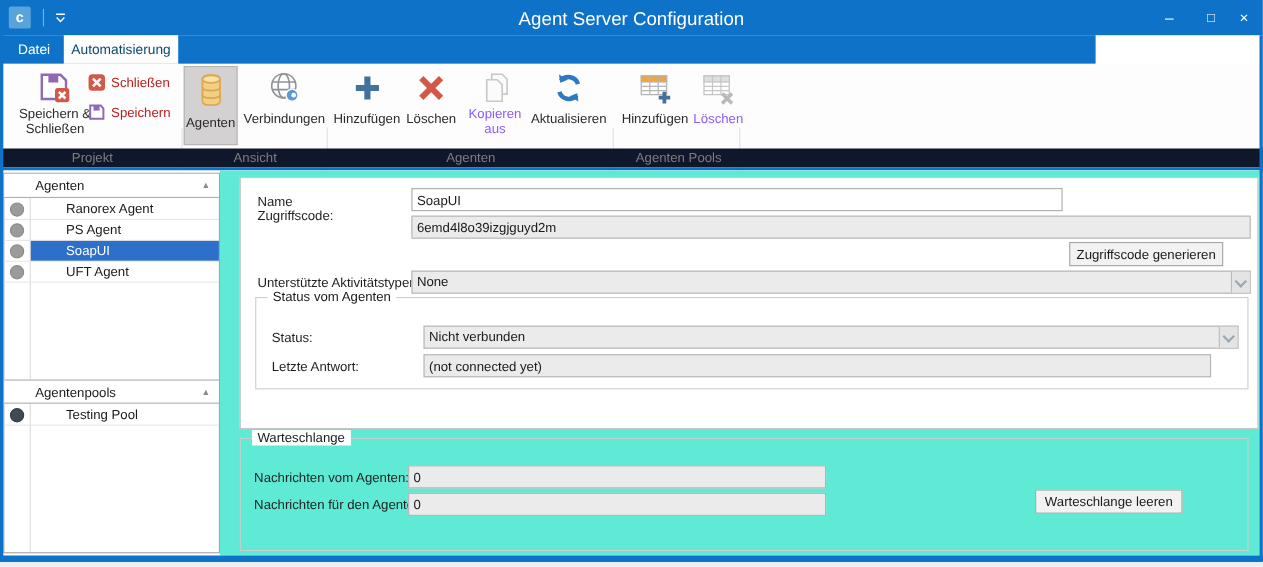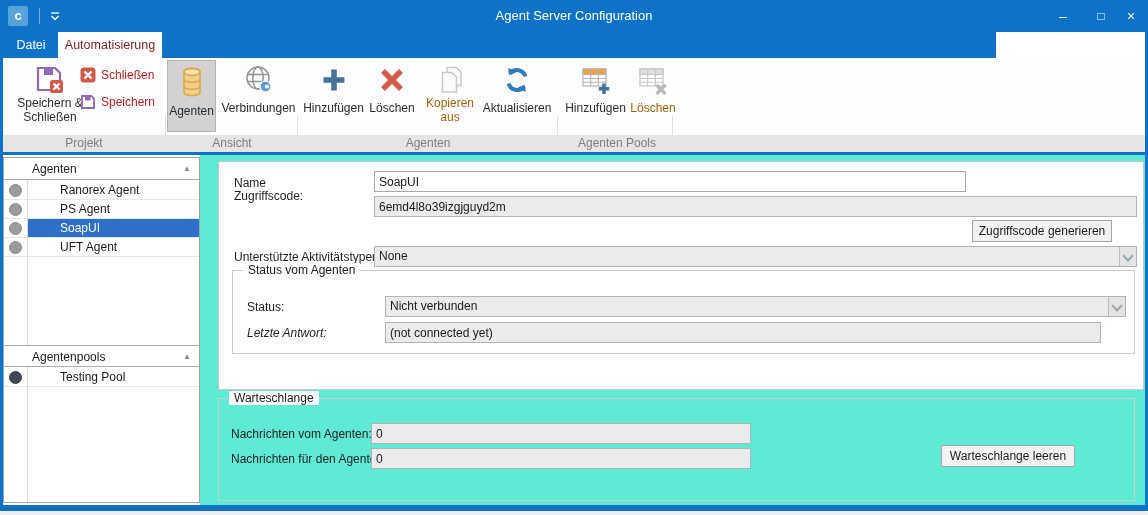--- a/index.html
+++ b/index.html
@@ -6,43 +6,43 @@
   html,body { width:1148px; height:515px; overflow:hidden; background:#fff;
               font-family:"Liberation Sans", sans-serif; }
   .screen { position:absolute; left:0; top:0; width:1148px; height:515px; background:#fff; }
 
   
   .titlebar { position:absolute; left:0; top:0; width:1148px; height:32px; background:#0d72c8; }
   .app-icon { position:absolute; left:8px; top:6px; width:20px; height:20px; background:#57a3da;
               border-radius:2px; color:#fff; font-weight:bold; font-size:13px; text-align:center; line-height:20px; }
   .tb-sep   { position:absolute; left:39px; top:8px; width:1px; height:16px; background:rgba(255,255,255,.45); }
   .qat      { position:absolute; left:48px; top:9px; width:14px; height:14px; }
-  .win-title{ position:absolute; left:50%; top:8px; transform:translateX(-50%); color:#fff; font-size:13px; white-space:nowrap; }
+  .win-title{ position:absolute; left:50%; top:8px; transform:translateX(-50%); color:#fff; font-size:17px; white-space:nowrap; }
   .wc { position:absolute; top:4px; width:30px; height:24px; color:#fff; font-size:14px; text-align:center; line-height:24px; }
   .wc.min { left:1048px; } .wc.max { left:1086px; font-size:12px; } .wc.cls { left:1116px; }
 
   
   .tabrow { position:absolute; left:0; top:32px; width:996px; height:26px; background:#0d72c8; }
   .tab { position:absolute; top:0; height:26px; color:#fff; font-size:12.5px; text-align:center; line-height:26px; }
   .tab.datei  { left:6px; width:50px; }
-  .tab.active { left:58px; width:104px; background:#fdfdfd; color:#7f1d1d; }
+  .tab.active { left:58px; width:104px; background:#fdfdfd; color:#0c4a6e; }
 
   
   .ribbon { position:absolute; left:0; top:58px; width:1148px; height:77px; background:#fdfdfd; }
-  .glabels { position:absolute; left:0; top:135px; width:1148px; height:17px; background:#e5e5e5; }
+  .glabels { position:absolute; left:0; top:135px; width:1148px; height:17px; background:#0f172a; }
   .glabel { position:absolute; top:0; transform:translateX(-50%); font-size:12px; color:#7d7d7d; line-height:16px; white-space:nowrap; }
   .rsep { position:absolute; top:58px; width:1px; height:94px; background:#e0e0e0; }
   .blueline { position:absolute; left:0; top:152px; width:1148px; height:3px; background:#0d72c8; }
 
   .rbtn { position:absolute; top:2px; height:72px; text-align:center; color:#2b2b2b; font-size:12px; cursor:default; }
   .rbtn .ric { display:block; margin:4px auto 0 auto; }
   .rbtn .rlb { display:block; margin-top:5px; line-height:14px; }
   .rbtn.twoline .rlb { margin-top:0; }
   .rbtn.sel { background:#d3d1d2; border:1px solid #b5b2b3; }
-  .rbtn.disabled { color:#a16207; }
+  .rbtn.disabled { color:#8b5cf6; }
   .rsmall { position:absolute; left:80px; height:20px; display:flex; align-items:center; font-size:12px; color:#b91c1c; white-space:nowrap; }
   .rsmall svg { margin-right:5px; }
 
   
   .b-left  { position:absolute; left:0; top:32px; width:3px;  height:478px; background:#0d72c8; }
   .b-right { position:absolute; left:1145px; top:32px; width:3px; height:478px; background:#0d72c8; }
   .b-bottom{ position:absolute; left:0; top:505px; width:1148px; height:6px; background:#0d72c8; }
   .taskbar { position:absolute; left:0; top:511px; width:1148px; height:4px; background:#eceef0; }
 
   
@@ -272,21 +272,21 @@
           <span class="arrow"></span>
         </div>
 
         <div class="groupbox" style="left:13px;top:108px;width:903px;height:84px;">
           <div class="legend">Status vom Agenten</div>
           <div class="flabel" style="left:14px;top:29px;">Status:</div>
           <div class="dd" style="left:152px;top:25px;width:741px;">
             <span>Nicht verbunden</span>
             <span class="arrow"></span>
           </div>
-          <div class="flabel" style="left:14px;top:55px;font-style:italic;">Letzte Antwort:</div>
+          <div class="flabel" style="left:14px;top:55px;">Letzte Antwort:</div>
           <input class="txt ro" style="left: 152px; top: 51px; width: 716px;" readonly="" value="(not connected yet)">
         </div>
       </div>
 
       <div class="groupbox" style="left:18px;top:243px;width:917px;height:103px;">
         <div class="legend">Warteschlange</div>
         <div class="flabel" style="left:12px;top:28px;">Nachrichten vom Agenten:</div>
         <input class="txt ro" style="left: 152px; top: 24px; width: 380px;" readonly="" value="0">
         <div class="flabel" style="left:12px;top:53px;">Nachrichten für den Agenten:</div>
         <input class="txt ro" style="left: 152px; top: 49px; width: 380px;" readonly="" value="0">

